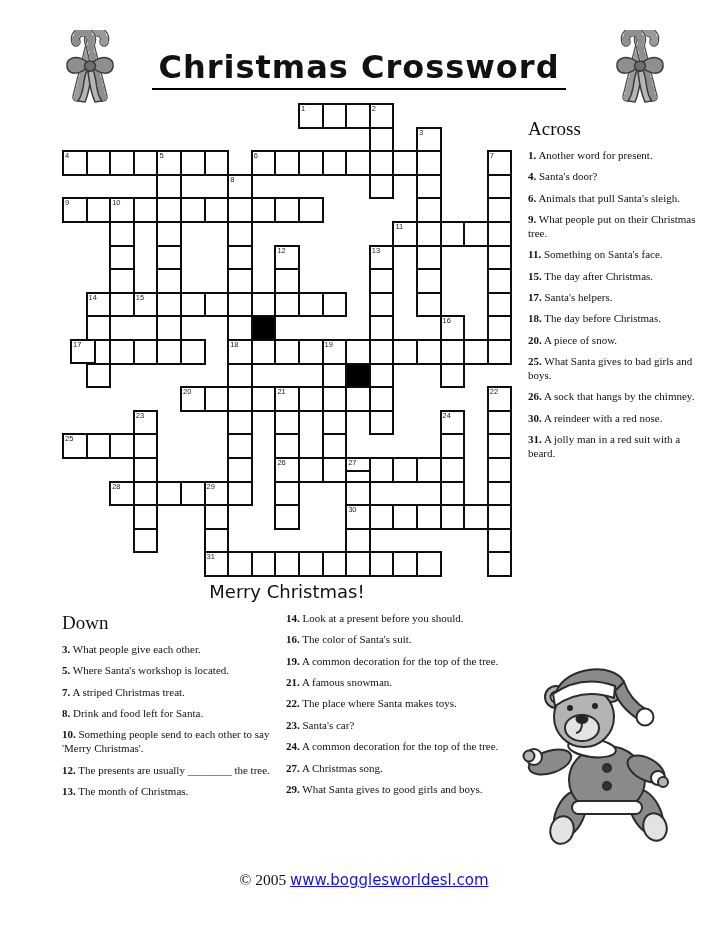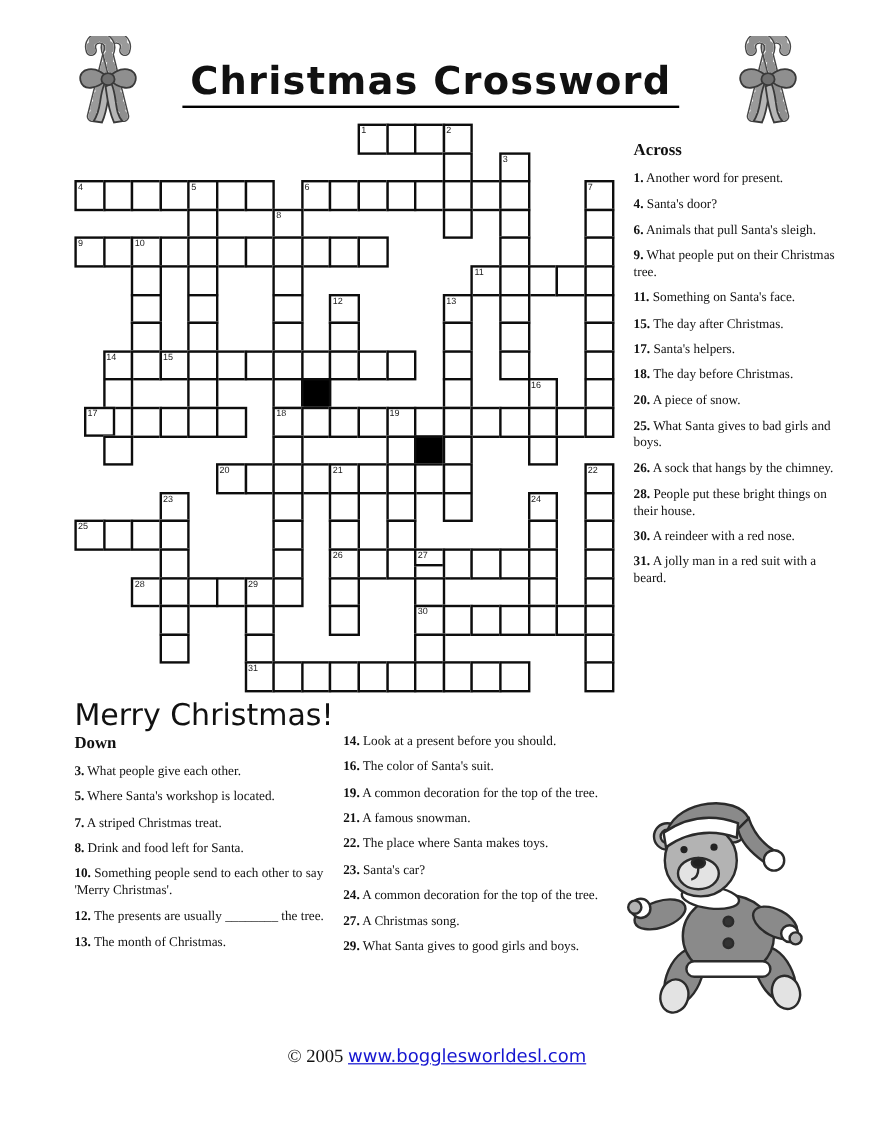--- a/index.html
+++ b/index.html
@@ -9,23 +9,23 @@
        font-family:"DejaVu Sans", sans-serif;font-weight:700;font-size:32px;letter-spacing:1px;}
   #page-title span{border-bottom:2px solid #000;padding:0 6px 2px;}
   .cane{position:absolute;top:30px;width:60px;height:78px;}
   #cane-left{left:60px;}
   #cane-right{left:610px;}
   #grid{position:absolute;left:62px;top:103px;width:450px;height:474px;}
   .gcell{position:absolute;background:#fff;border:2px solid #0d0d0d;box-sizing:border-box;}
   .gcell.black{background:#000;}
   .gnum{position:absolute;top:-1px;left:1px;font-family:"Liberation Sans", sans-serif;
         font-size:7.5px;line-height:9px;color:#222;}
-  #merry{position:absolute;left:62px;top:581px;width:450px;
-        font-family:"DejaVu Sans", sans-serif;font-size:25px;}
-  .clue-col h3{margin:0 0 9px 0;font-size:14px;font-weight:700;}
+  #merry{position:absolute;left:62px;top:581px;width:450px;text-align:center;
+        font-family:"DejaVu Sans", sans-serif;font-size:18px;}
+  .clue-col h3{margin:0 0 9px 0;font-size:19px;font-weight:400;}
   .clue{margin:0 0 7.5px 0;font-size:11px;line-height:1.26;}
   .clue b{font-weight:700;}
   #across-col{position:absolute;left:528px;top:118px;width:172px;}
   #down-col1{position:absolute;left:62px;top:612px;width:212px;}
   #down-col2{position:absolute;left:286px;top:612px;width:226px;}
   #bear{position:absolute;left:522px;top:656px;width:175px;height:195px;}
   #footer{position:absolute;top:871px;left:0;width:728px;text-align:center;font-size:15.5px;}
   #footer a{font-family:"DejaVu Sans", sans-serif;color:#1515d0;text-decoration:underline;font-size:15px;}
 </style>
 </head>
@@ -322,21 +322,20 @@
       <p class="clue"><b>4.</b> Santa's door?</p>
       <p class="clue"><b>6.</b> Animals that pull Santa's sleigh.</p>
       <p class="clue"><b>9.</b> What people put on their Christmas tree.</p>
       <p class="clue"><b>11.</b> Something on Santa's face.</p>
       <p class="clue"><b>15.</b> The day after Christmas.</p>
       <p class="clue"><b>17.</b> Santa's helpers.</p>
       <p class="clue"><b>18.</b> The day before Christmas.</p>
       <p class="clue"><b>20.</b> A piece of snow.</p>
       <p class="clue"><b>25.</b> What Santa gives to bad girls and boys.</p>
       <p class="clue"><b>26.</b> A sock that hangs by the chimney.</p>
-      <p class="clue"><b>28.</b> People put these bright things on their house.</p>
       <p class="clue"><b>30.</b> A reindeer with a red nose.</p>
       <p class="clue"><b>31.</b> A jolly man in a red suit with a beard.</p>
     </div>
 </div>
 
 <div id="down-col1" class="clue-col">
   <h3>Down</h3>
   <div>
       <p class="clue"><b>3.</b> What people give each other.</p>
       <p class="clue"><b>5.</b> Where Santa's workshop is located.</p>

